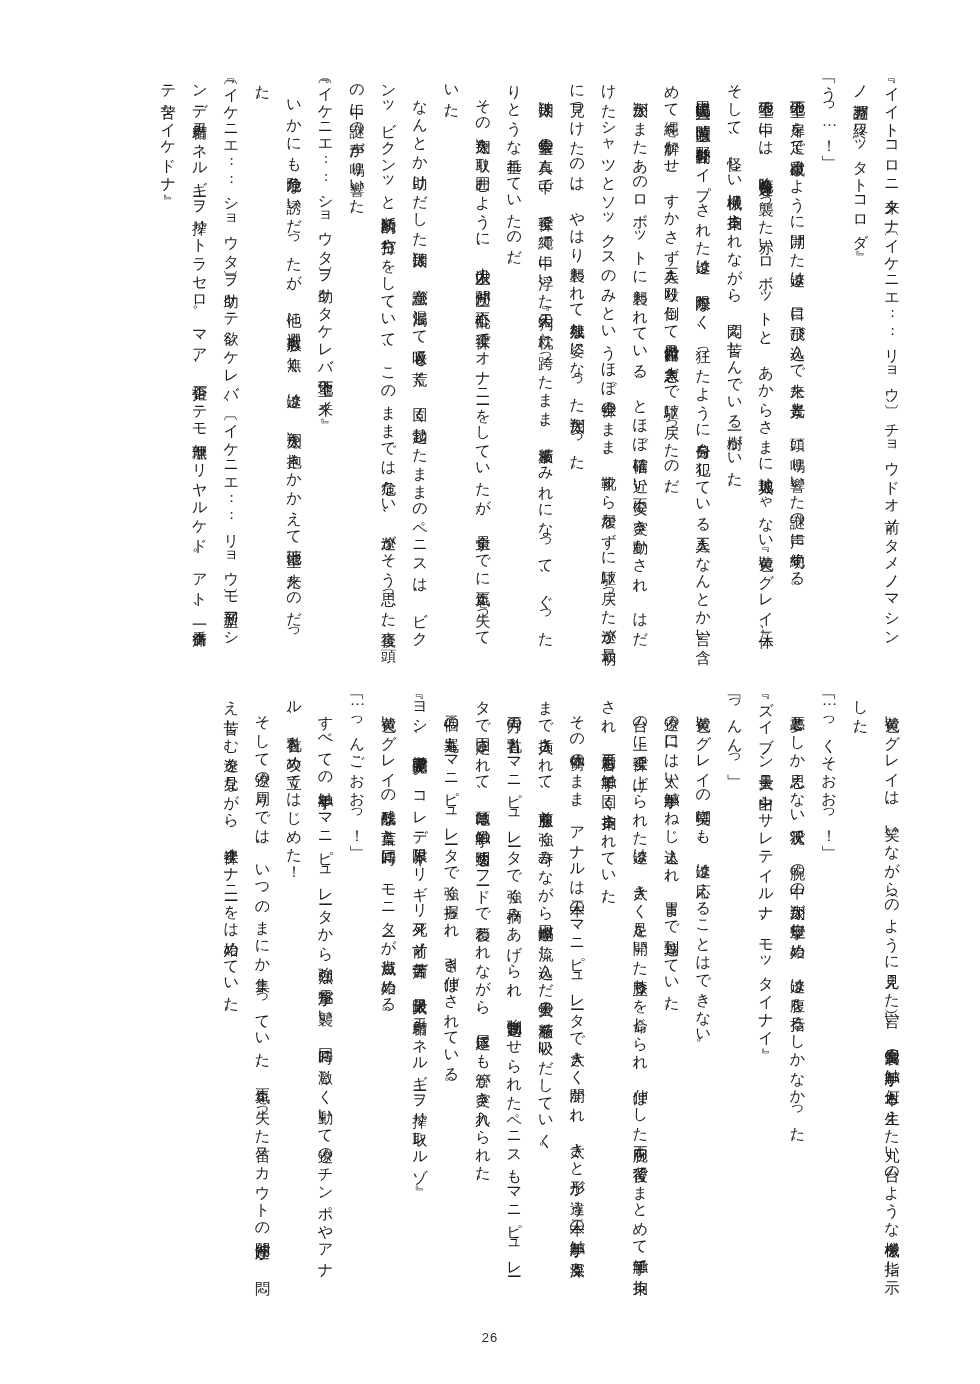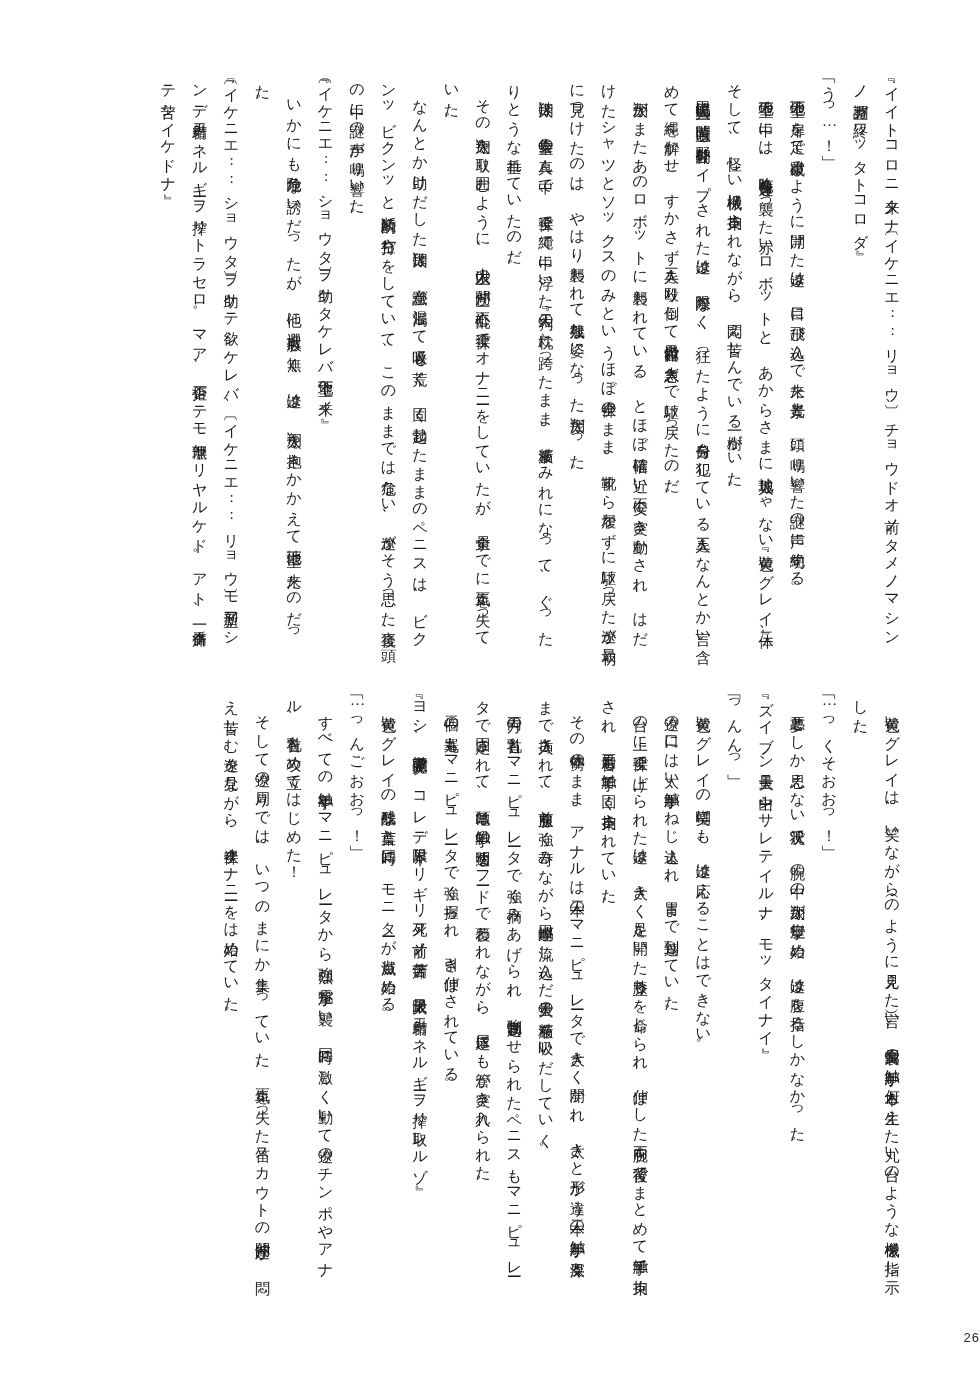--- a/index.html
+++ b/index.html
@@ -57,21 +57,21 @@
   .vblock p.noindent {
     text-indent: 0;
   }
 
   
   #page-number {
     position: absolute;
     left: 0;
     right: 0;
     top: 1330px;
-    text-align: right;
+    text-align: center;
     font-size: 13px;
     letter-spacing: 1px;
     color: #2a2a2a;
     font-family: "Liberation Sans", sans-serif;
   }
 </style>
 </head>
 <body>
 
 <div id="page">

